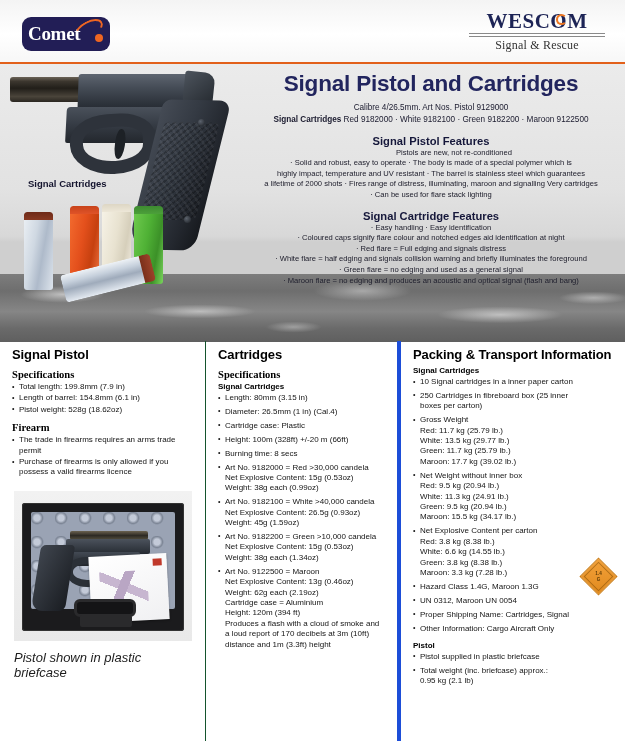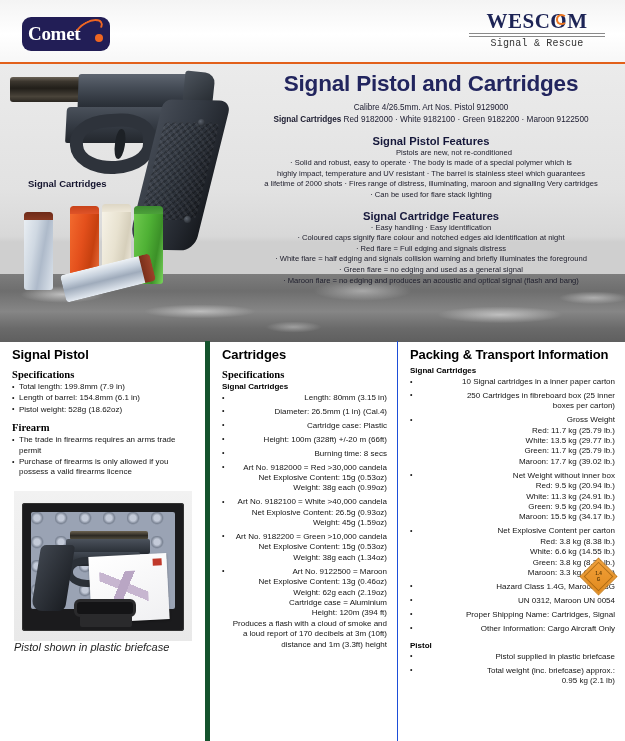--- a/index.html
+++ b/index.html
@@ -89,22 +89,22 @@
     border-radius: 50%;
     border-right-color: transparent;
   }
   .wescom-logo .wescom-rules {
     height: 4px;
     margin: 1px 2px 1px 2px;
     border-top: 1.5px solid #8a8a8a;
     border-bottom: 1.5px solid #8a8a8a;
   }
   .wescom-logo .wescom-tag {
-    font-family: Liberation Mono, monospace;
-    font-size: 10px;
+    font-family: Liberation Serif, serif;
+    font-size: 12px;
     color: #333333;
     letter-spacing: 0.2px;
   }
 
   .orange-rule {
     height: 1.6px;
     background: #e2601a;
     width: 100%;
   }
 
@@ -321,22 +321,22 @@
     left: 0;
     width: 625px;
     height: 400px;
     display: flex;
   }
   .col {
     position: relative;
     padding: 6px 10px 0 12px;
   }
   .col-1 { width: 205px; }
-  .col-2 { width: 192px; border-left: 5px solid #14532d; }
-  .col-3 { width: 228px; border-left: 1px solid #1d4ed8; }
+  .col-2 { width: 192px; border-left: 1px solid #14532d; }
+  .col-3 { width: 228px; border-left: 4px solid #1d4ed8; }
 
   .col h2 {
     font-size: 13px;
     font-weight: bold;
     color: #000000;
     margin-bottom: 4px;
     letter-spacing: -0.1px;
   }
   .col h3 {
     font-size: 10.6px;
@@ -368,21 +368,21 @@
     position: absolute;
     left: 0;
     top: -0.5px;
     font-size: 7px;
     color: #141414;
   }
   .col li .sub {
     display: block;
     padding-left: 0;
   }
-  .col ul.spaced li { margin-bottom: 3.5px; text-align: right; }
+  .col ul.spaced li { margin-bottom: 3.5px; }
 
   .briefcase-figure {
     position: absolute;
     left: 14px;
     top: 150px;
     width: 178px;
   }
   .briefcase {
     position: relative;
     width: 178px;
@@ -472,24 +472,24 @@
     background: #141416;
   }
   .bc-latch {
     position: absolute;
     left: 58px; bottom: 4px;
     width: 52px; height: 12px;
     background: #2a2a2c;
     border-radius: 2px;
   }
   .briefcase-caption {
-    font-size: 11px;
+    font-size: 13px;
     font-style: italic;
     color: #1d1d1d;
-    margin-top: 0;
+    margin-top: 9px;
   }
 
   .hazard-diamond {
     position: absolute;
     right: 13px;
     top: 222px;
     width: 27px;
     height: 27px;
     background: linear-gradient(135deg,#f3a13a,#e08a1e);
     transform: rotate(45deg);

